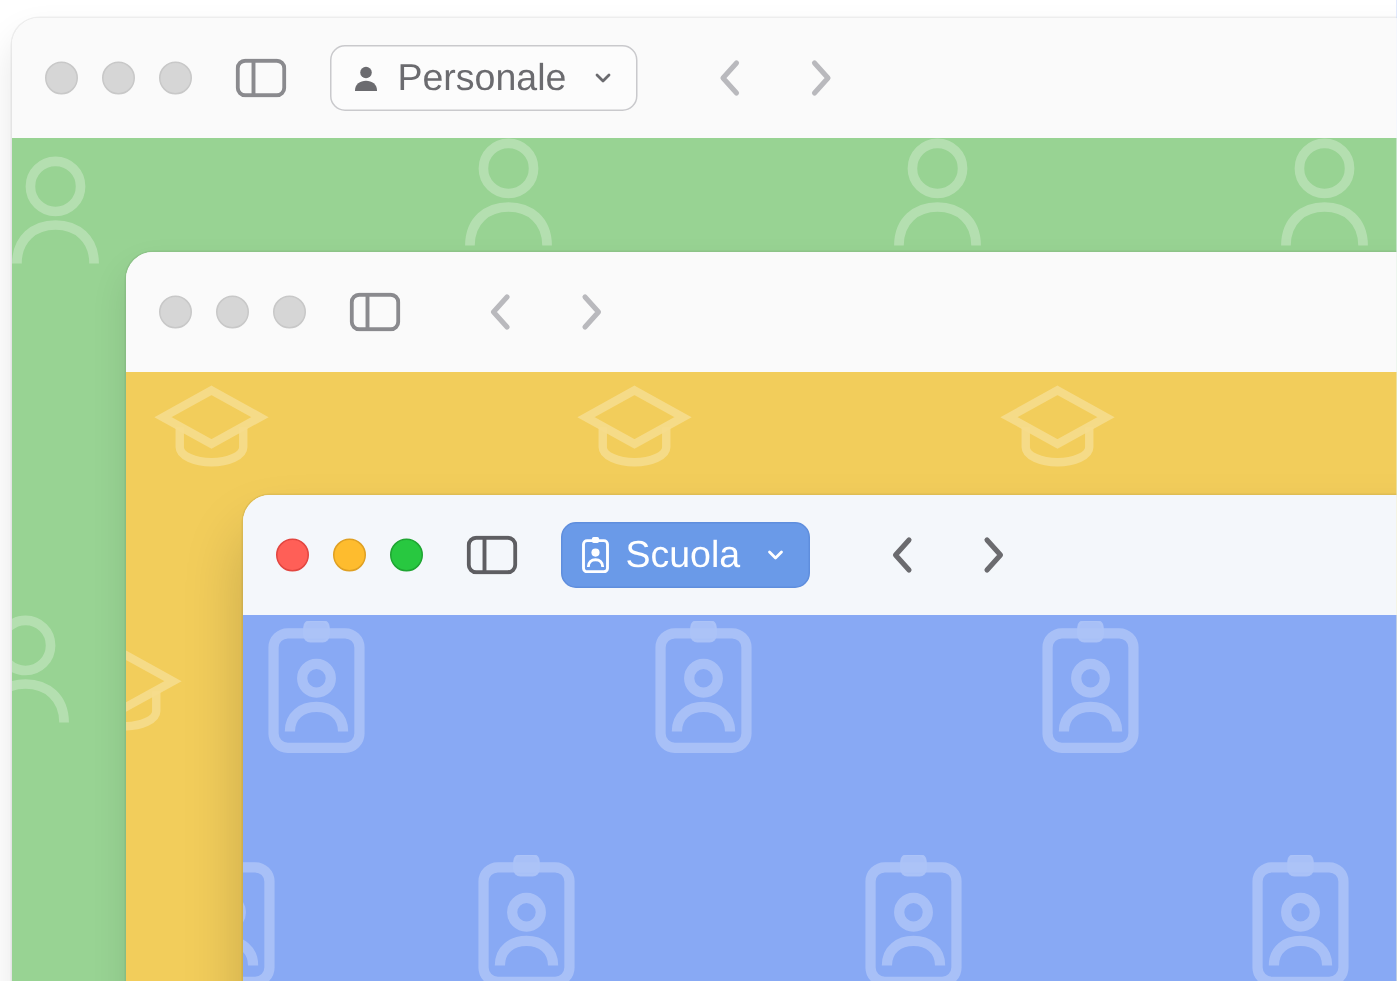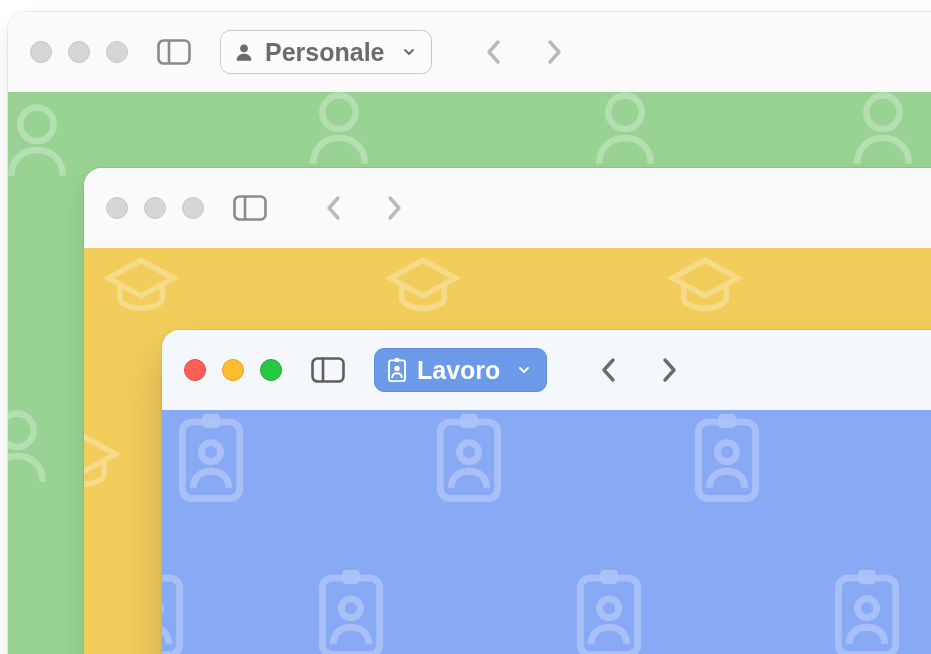--- a/index.html
+++ b/index.html
@@ -35,21 +35,21 @@
   .sidebar-btn {
     display:flex; align-items:center; justify-content:center;
     width:44px; height:36px; color:#8a8a8e;
   }
   .active .sidebar-btn { color:#5e5e62; }
 
   .profile-pill {
     display:flex; align-items:center; gap:10px;
     height:44px; padding:0 14px 0 12px;
     border-radius:10px;
-    font-size:25px; font-weight:700;
+    font-size:25px; font-weight:400;
     cursor:default;
   }
   .profile-pill .pic { display:flex; align-items:center; justify-content:center; }
   .profile-pill .chev { margin-left:6px; display:flex; }
 
   .inactive .profile-pill {
     color:#6b6b6f;
     border:1.5px solid #c9c9cc;
     background:#fcfcfc;
   }
@@ -225,21 +225,21 @@
       </div>
       <div class="profile-pill">
         <span class="pic">
           <svg width="20" height="24" viewBox="0 0 24 30" fill="currentColor">
               <rect x="2" y="3" width="20" height="26" rx="3" fill="none" stroke="currentColor" stroke-width="2.4"></rect>
               <rect x="9" y="0" width="6" height="5" rx="1.5"></rect>
               <circle cx="12" cy="13" r="3.4"></circle>
               <path d="M6 25c0-4 2.7-6 6-6s6 2 6 6" fill="none" stroke="currentColor" stroke-width="2.4"></path>
             </svg>
         </span>
-        <span>Lavoro</span>
+        <span>Scuola</span>
         <span class="chev">
           <svg width="16" height="16" viewBox="0 0 24 24" fill="none">
               <path d="M6 9l6 6 6-6" stroke="currentColor" stroke-width="2.8" stroke-linecap="round" stroke-linejoin="round"></path>
             </svg>
         </span>
       </div>
       <div class="nav">
         <div class="arrow">
           <svg width="18" height="28" viewBox="0 0 18 28" fill="none">
               <path d="M13 4 L4 14 L13 24" stroke="currentColor" stroke-width="3.4" stroke-linecap="round" stroke-linejoin="round"></path>

